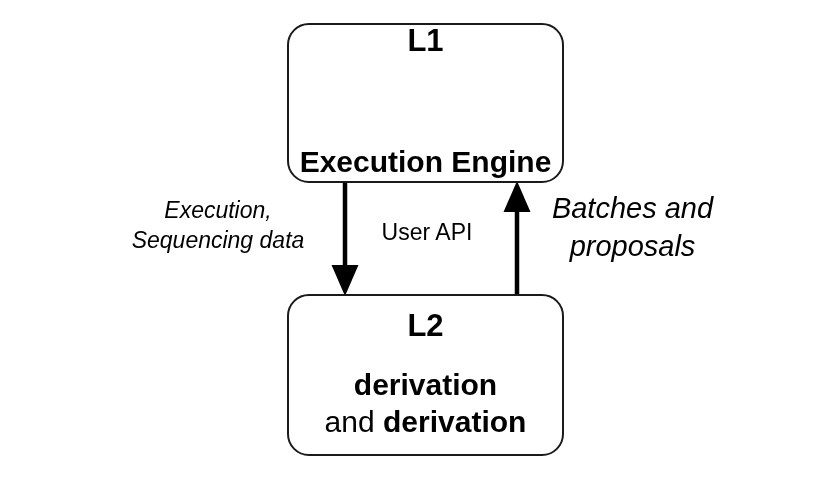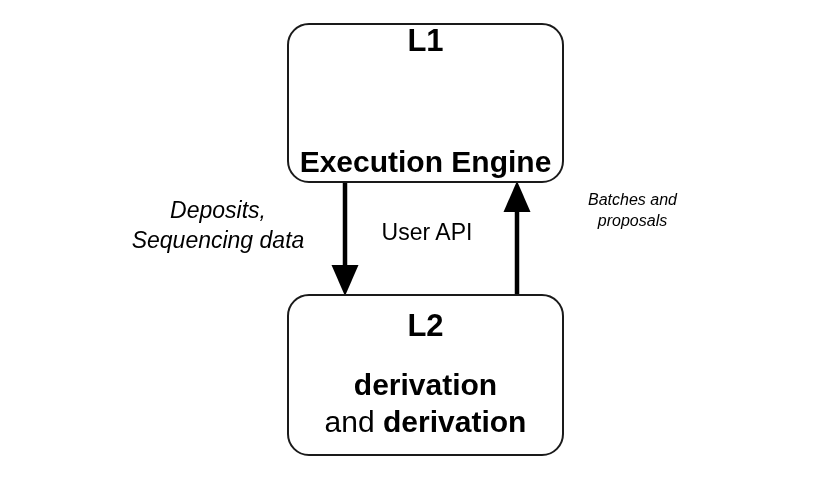--- a/index.html
+++ b/index.html
@@ -103,21 +103,21 @@
     text-align: center;
     font-size: 23px;
     font-style: normal;
     font-weight: normal;
   }
   #label-right {
     left: 545px;
     top: 190px;
     width: 175px;
     text-align: center;
-    font-size: 16px;
+    font-size: 29px;
     font-style: italic;
     font-weight: normal;
   }
 </style>
 </head>
 <body>
 
 <div id="canvas">
 
   <svg id="arrows" viewBox="0 0 820 492" width="820" height="492" aria-hidden="true">
@@ -138,21 +138,21 @@
     <div class="node-sub">Execution Engine</div>
   </div>
 
   <div class="node-box" id="box-l2">
     <div class="node-title">L2</div>
     <div class="node-sub">derivation</div>
     <div class="node-sub regular-lead"><span>and </span><b>derivation</b></div>
   </div>
 
   <div class="edge-label" id="label-left">
-    <span class="line">Deposits,</span>
+    <span class="line">Execution,</span>
     <span class="line">Sequencing data</span>
   </div>
 
   <div class="edge-label" id="label-mid">
     <span class="line">User API</span>
   </div>
 
   <div class="edge-label" id="label-right">
     <span class="line">Batches and</span>
     <span class="line">proposals</span>

